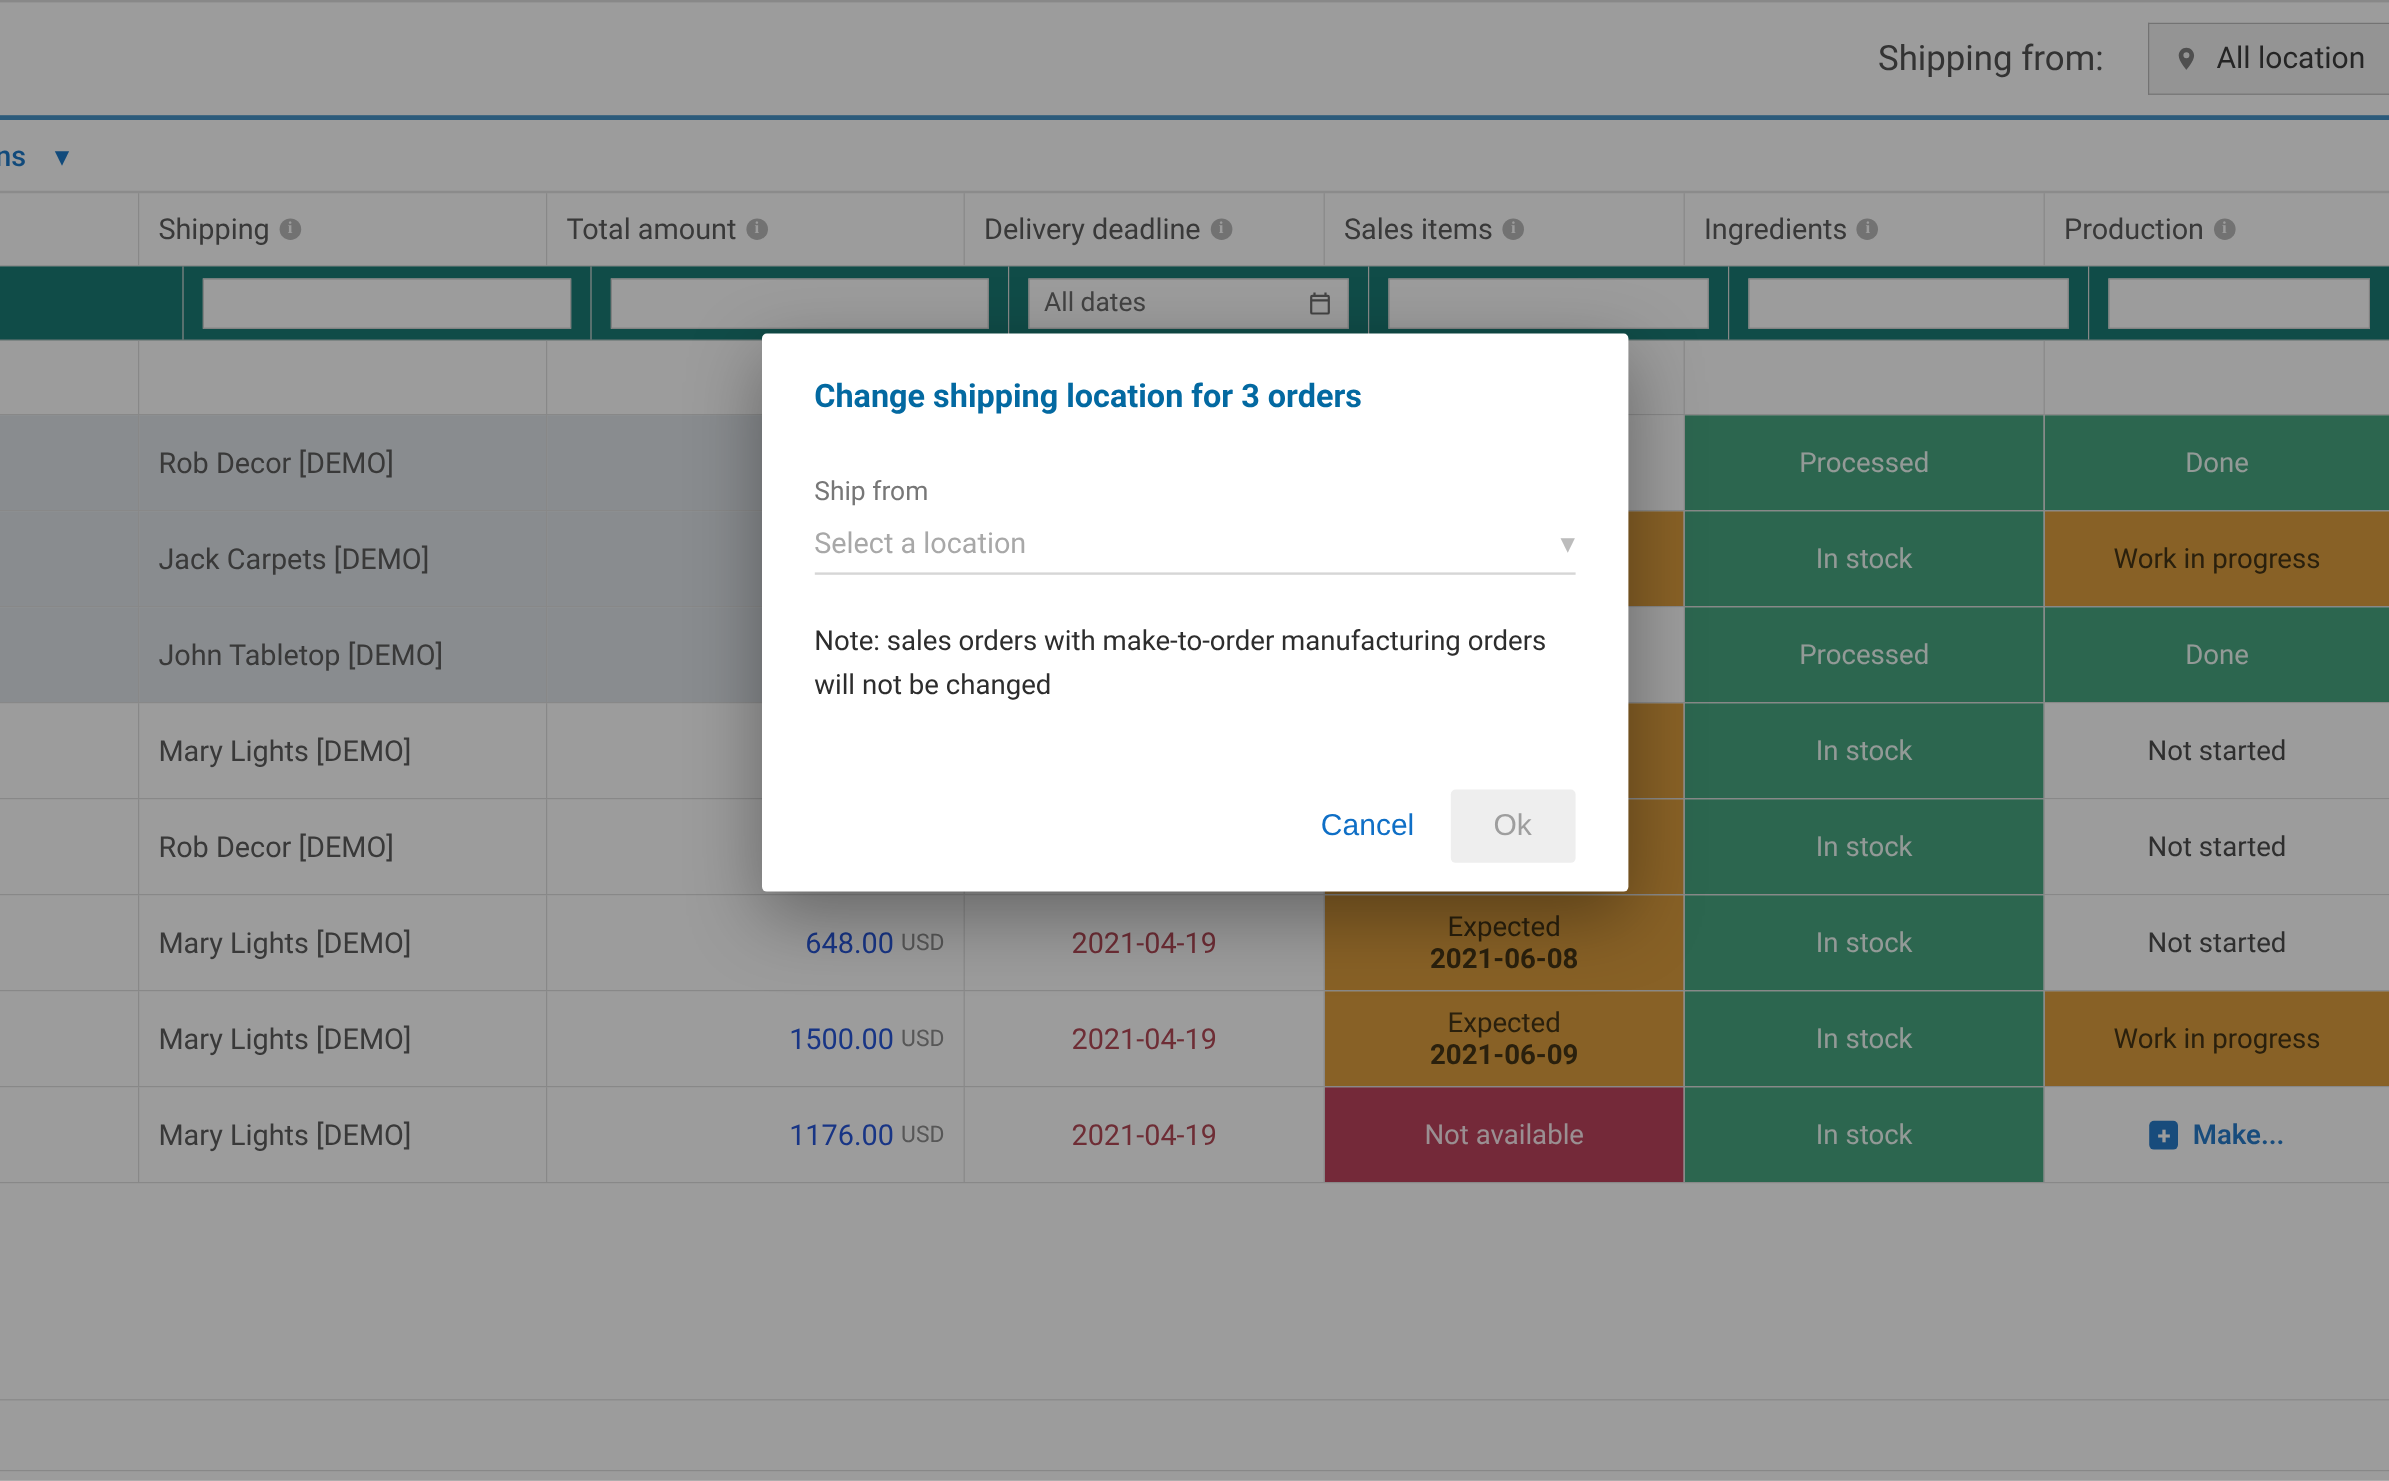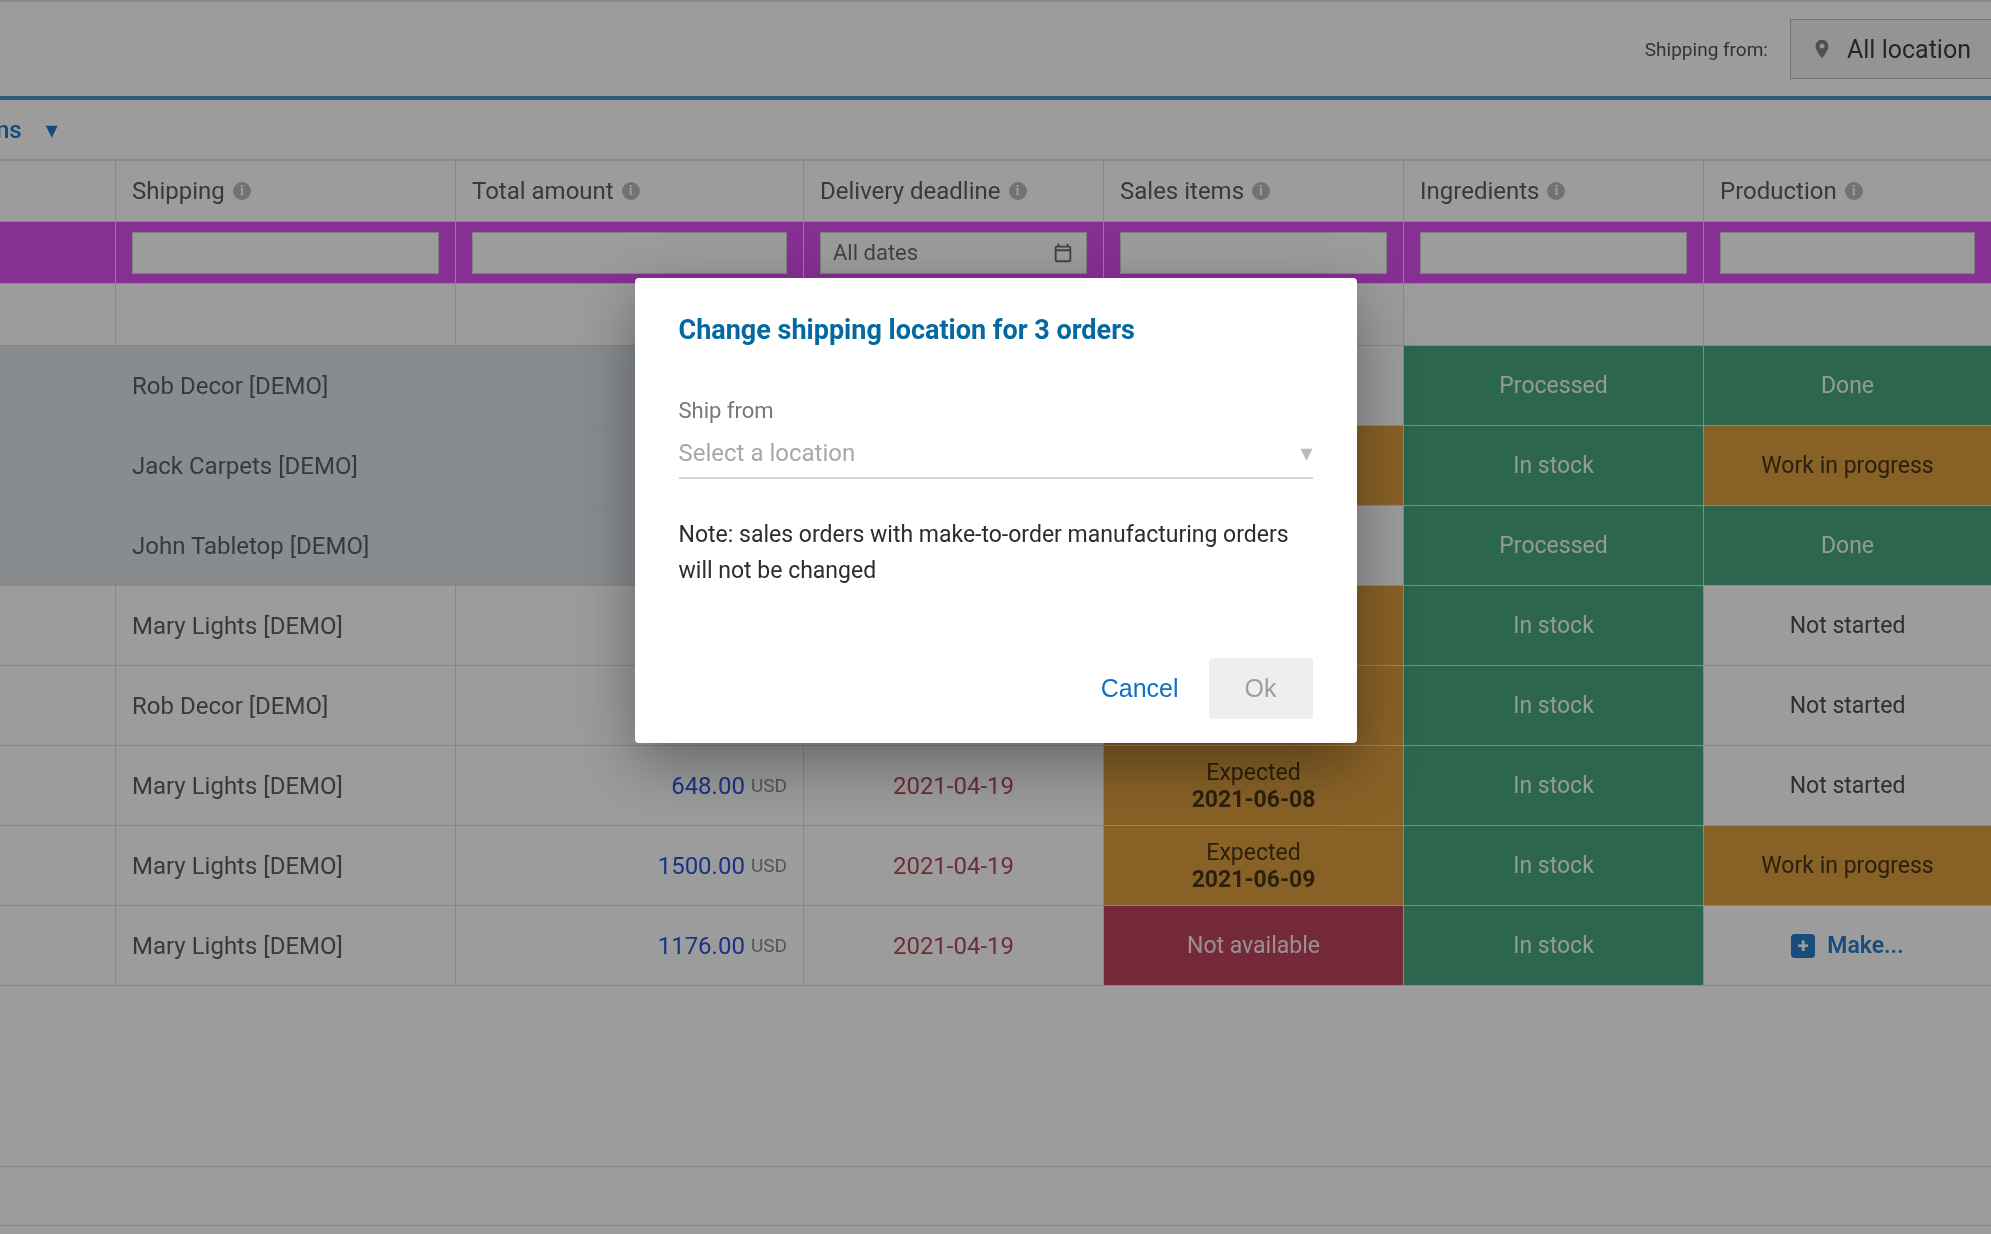--- a/index.html
+++ b/index.html
@@ -22,21 +22,21 @@
     height: 100px;
     display: flex;
     align-items: center;
     justify-content: flex-end;
     padding: 0 0 0 40px;
     border-top: 2px solid #dcdcdc;
     border-bottom: 4px solid #3f90c6;
     font-size: 24px;
     color: #555;
   }
-  .ship-label { margin-right: 22px; color:#4a4a4a; font-size:19px;}
+  .ship-label { margin-right: 37px; color:#4a4a4a; font-size:29px;}
   .ship-select {
     height: 60px;
     padding: 0 20px;
     display: flex;
     align-items: center;
     gap: 14px;
     background: #f2f2f2;
     border: 1px solid #b8b8b8;
     border-right: none;
     font-size: 25px;
@@ -61,21 +61,21 @@
   
   .grid {
     width: 100%;
   }
   .head-row, .filter-row, .spacer-row, .data-row {
     display: flex;
     align-items: stretch;
     border-bottom: 1px solid #dcdcdc;
   }
   .head-row { height: 62px; background: #fff; border-top: 1px solid #e2e2e2;}
-  .filter-row { height: 62px; background: #d946ef; }
+  .filter-row { height: 62px; background: #0f766e; padding-left: 37px; }
   .spacer-row { height: 62px; background: #fff; }
   .data-row { height: 80px; }
   .data-row.selected .cell:not(.badge-cell) { background: #dfe4e9; }
   .cell {
     border-right: 1px solid #dcdcdc;
     display: flex;
     align-items: center;
     padding: 0 16px;
     font-size: 24px;
     color: #555;

